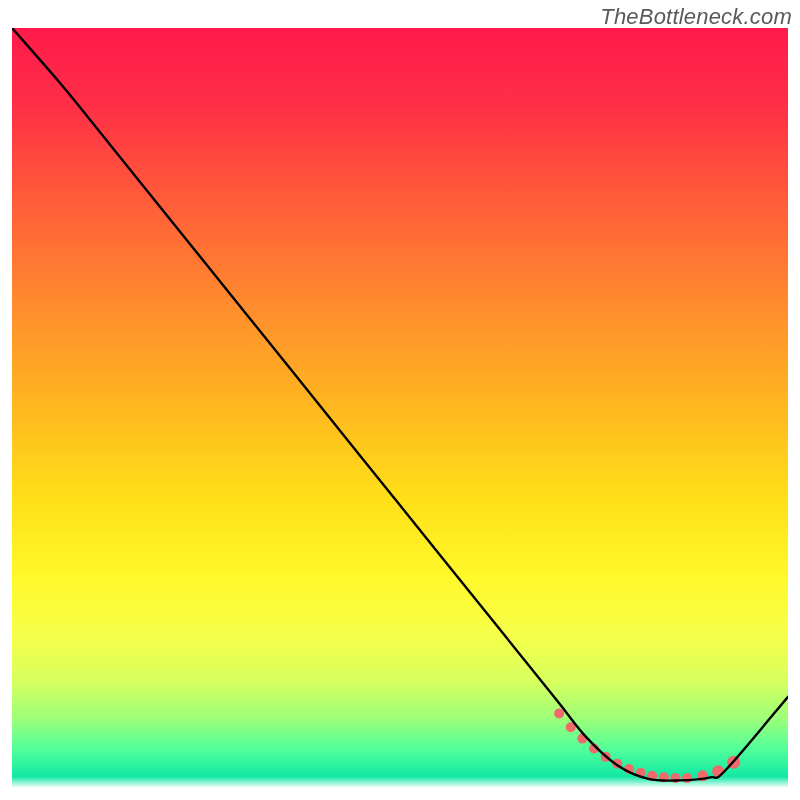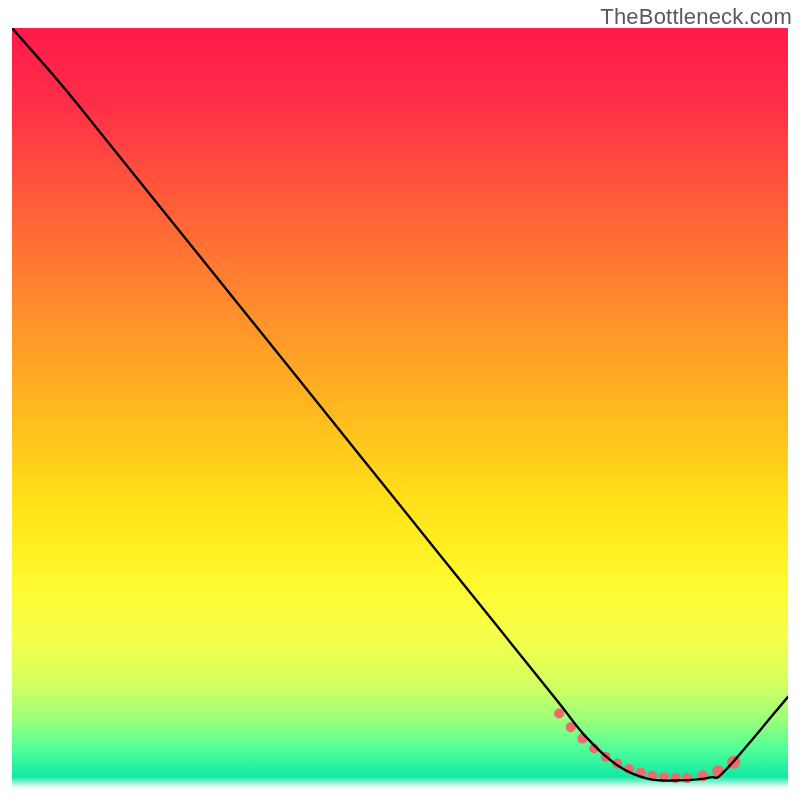--- a/index.html
+++ b/index.html
@@ -18,20 +18,21 @@
   }
   .watermark {
     position: absolute;
     top: 4px;
     right: 8px;
     font-size: 22px;
     color: #5a5a5a;
     letter-spacing: 0.2px;
     z-index: 10;
     user-select: none;
+    font-style: italic;
   }
   .plot {
     position: absolute;
     top: 28px;   
     left: 12px;
     width: 776px;
     height: 760px;
   }
   svg { display: block; }
 </style>

